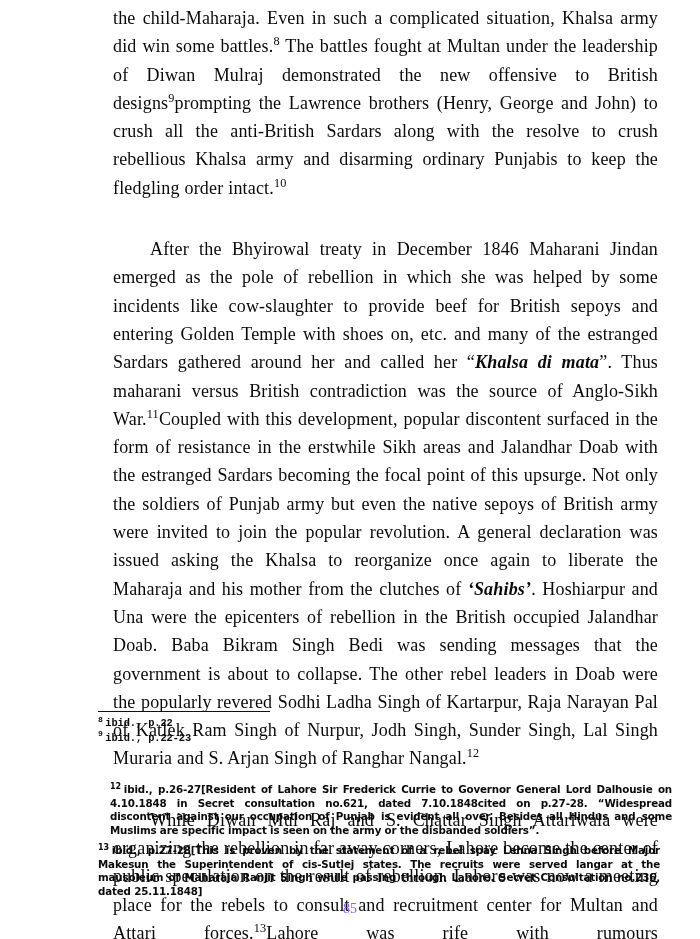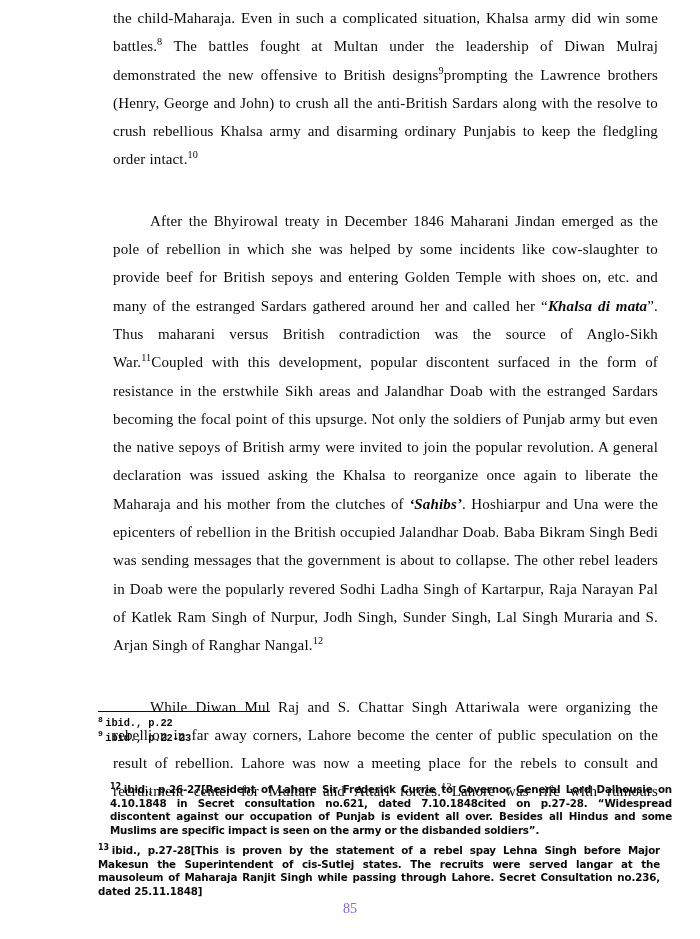--- a/index.html
+++ b/index.html
@@ -25,21 +25,21 @@
 
   .body-block {
     position: absolute;
     left: 113px;
     top: 4px;
     width: 545px;
   }
 
   p.para {
     margin: 0 0 0 0;
-    font-size: 15px;
+    font-size: 18px;
     line-height: 28.3px;
     text-align: justify;
     text-justify: inter-word;
     letter-spacing: 0.01em;
     word-spacing: 0.01em;
   }
   p.para.indent {
     text-indent: 37px;
   }
   p.gap {

